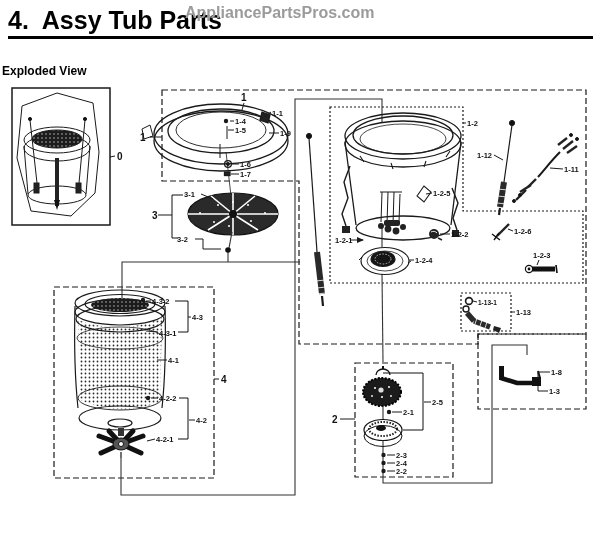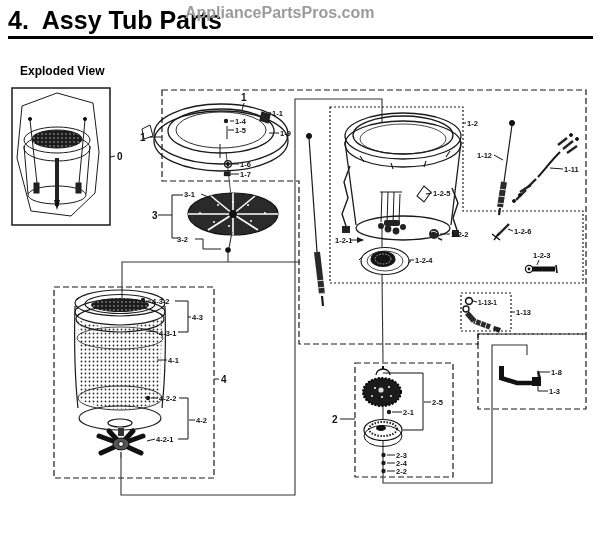--- a/index.html
+++ b/index.html
@@ -2,21 +2,21 @@
 <html><head>
 <meta charset="utf-8">
 <style>
   html,body{margin:0;padding:0;background:#fff;}
   #page{position:relative;width:600px;height:548px;background:#fff;overflow:hidden;
         font-family:"Liberation Sans",sans-serif;text-align:center;}
   #title{position:absolute;left:8px;top:6px;font-size:25px;font-weight:bold;color:#000;
          letter-spacing:0px;white-space:pre;}
   #rule{position:absolute;left:8px;top:36px;width:585px;height:3px;background:#000;}
   #watermark{position:absolute;left:185px;top:4px;font-size:16px;font-weight:bold;color:#9b9b9b;}
-  #viewlabel{position:absolute;left:20px;top:64px;font-size:12px;font-weight:bold;color:#000;}
+  #viewlabel{position:absolute;left:2px;top:64px;font-size:12px;font-weight:bold;color:#000;}
   svg{position:absolute;left:0;top:0;}
   svg text{font-family:"Liberation Sans",sans-serif;font-weight:bold;fill:#111;}
 </style>
 </head>
 <body>
 
 <div id="page">
   <div id="title">4.  Assy Tub Parts</div>
   <div id="watermark">AppliancePartsPros.com</div>
   <div id="rule"></div>

